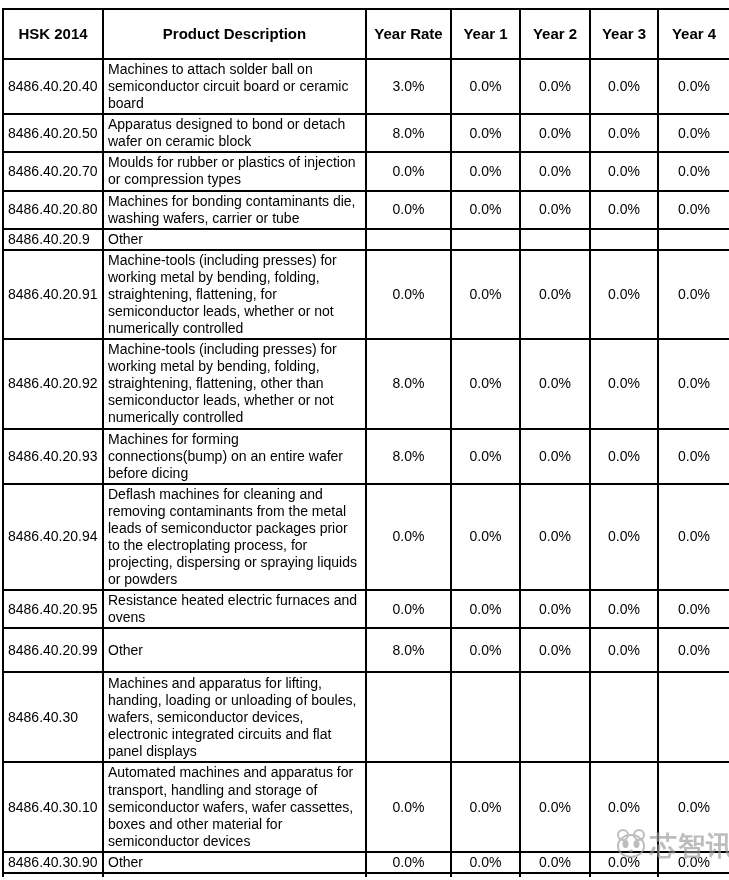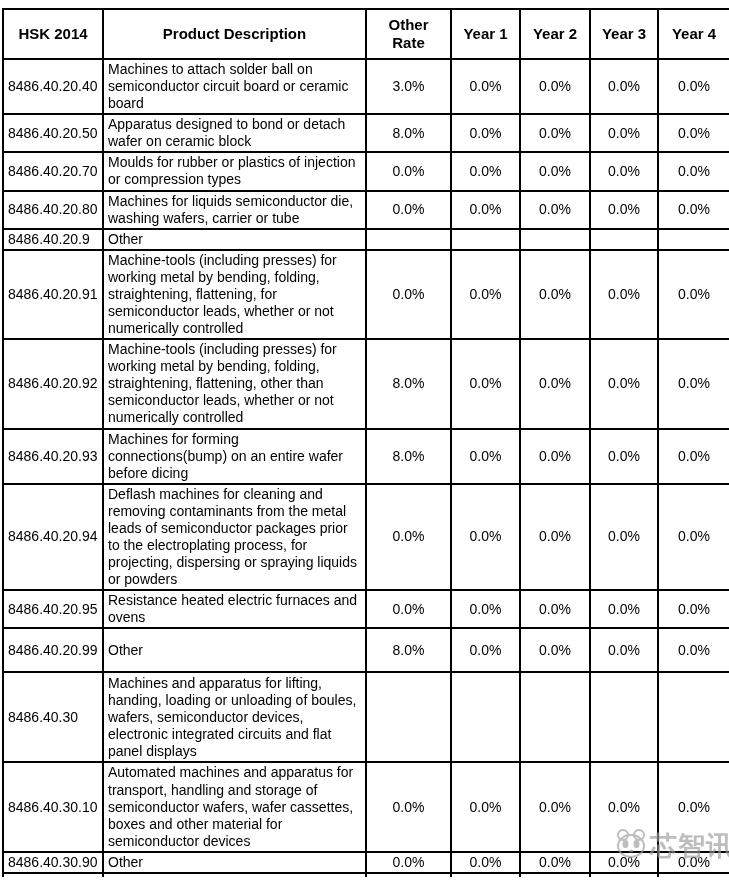--- a/index.html
+++ b/index.html
@@ -88,21 +88,21 @@
     <col style="width:85px">
     <col style="width:69px">
     <col style="width:70px">
     <col style="width:68px">
     <col style="width:72px">
   </colgroup>
   <thead>
     <tr>
       <th>HSK 2014</th>
       <th>Product Description</th>
-      <th>Other Rate</th>
+      <th>Year Rate</th>
       <th>Year 1</th>
       <th>Year 2</th>
       <th>Year 3</th>
       <th>Year 4</th>
     </tr>
   </thead>
   <tbody id="table-body">
       <tr style="height: 50px;">
         <td class="code">8486.40.20.40</td>
         <td class="desc">Machines to attach solder ball on semiconductor circuit board or ceramic board</td>
@@ -125,21 +125,21 @@
         <td class="code">8486.40.20.70</td>
         <td class="desc">Moulds for rubber or plastics of injection or compression types</td>
         <td class="rate">0.0%</td>
         <td class="rate">0.0%</td>
         <td class="rate">0.0%</td>
         <td class="rate">0.0%</td>
         <td class="rate">0.0%</td>
       </tr>
       <tr style="height: 33px;">
         <td class="code">8486.40.20.80</td>
-        <td class="desc">Machines for liquids semiconductor die, washing wafers, carrier or tube</td>
+        <td class="desc">Machines for bonding contaminants die, washing wafers, carrier or tube</td>
         <td class="rate">0.0%</td>
         <td class="rate">0.0%</td>
         <td class="rate">0.0%</td>
         <td class="rate">0.0%</td>
         <td class="rate">0.0%</td>
       </tr>
       <tr style="height: 17px;">
         <td class="code">8486.40.20.9</td>
         <td class="desc">Other</td>
         <td class="rate"></td>

